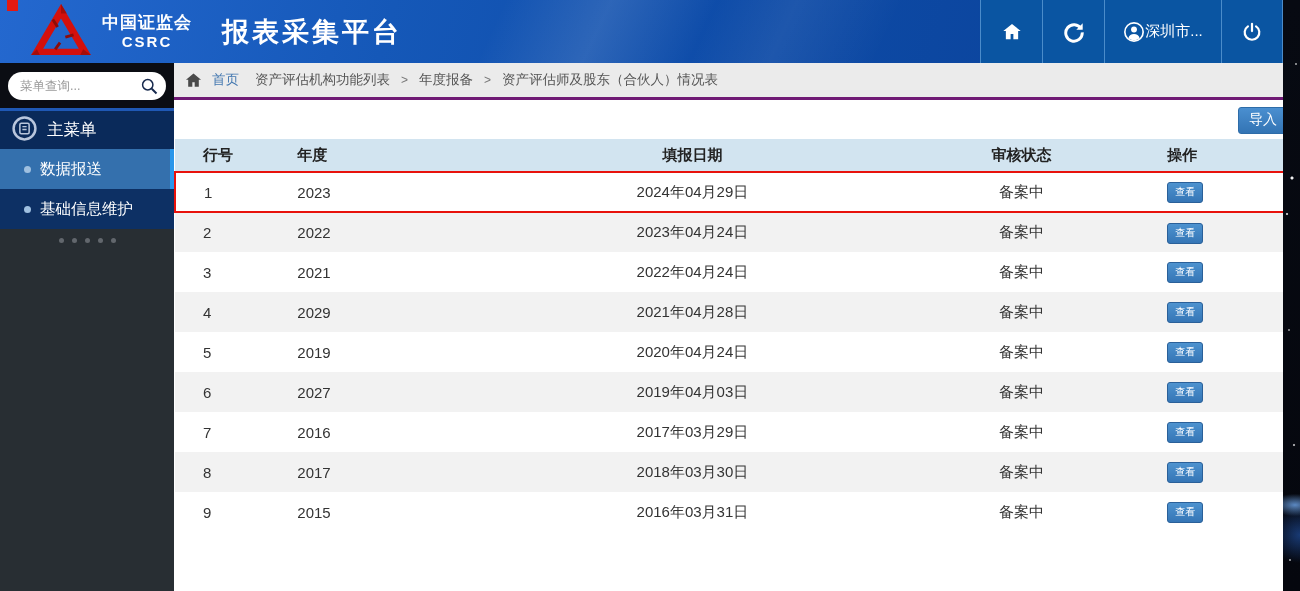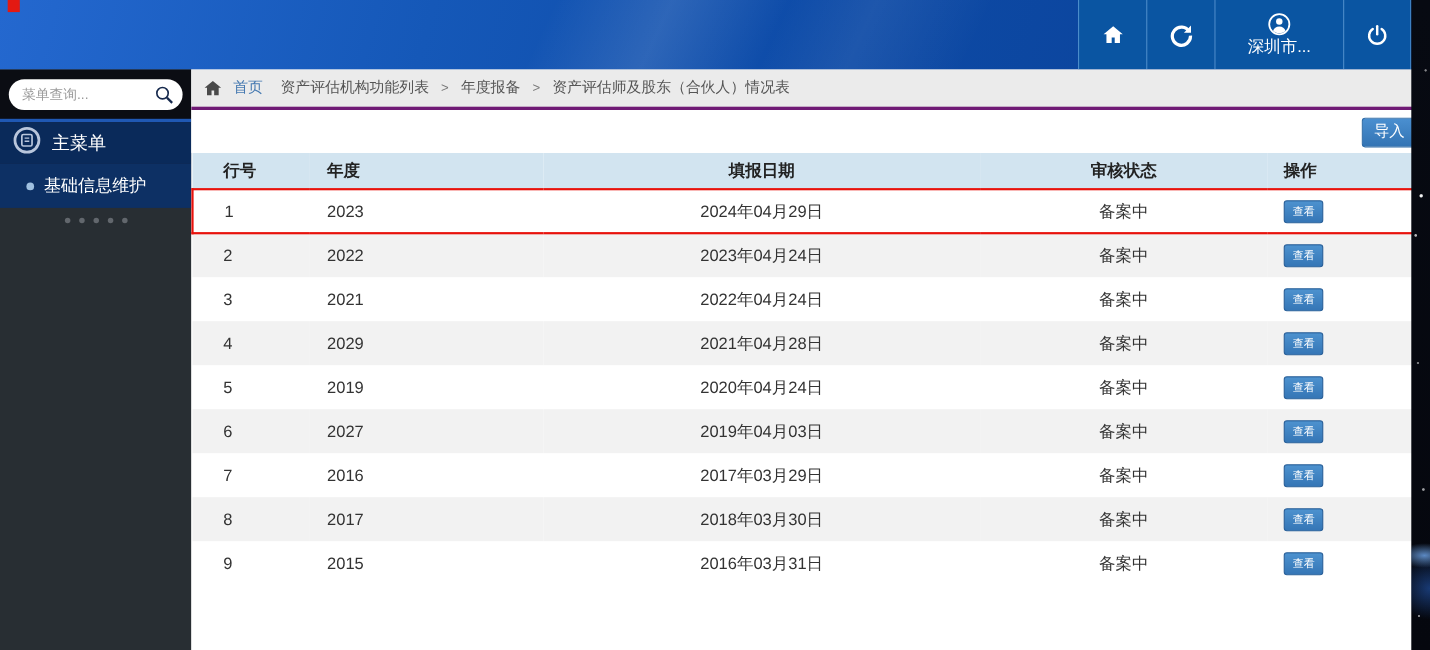--- a/index.html
+++ b/index.html
@@ -10,21 +10,21 @@
   .topbar { position:relative; height:63px; background:linear-gradient(105deg,#2468cf 0%,#1558b8 30%,#0d4aa6 60%,#0a4095 100%); display:flex; align-items:center; overflow:hidden; }
   .topbar::before { content:""; position:absolute; inset:0; background:linear-gradient(115deg,transparent 38%,rgba(255,255,255,.12) 46%,transparent 54%,rgba(255,255,255,.07) 60%,transparent 68%); pointer-events:none; }
   .corner-flag { position:absolute; left:7px; top:0; width:11px; height:11px; background:#e31912; }
   .brand { display:flex; align-items:center; gap:10px; padding-left:30px; position:relative; }
   .brand-text { text-align:center; color:#fff; line-height:1.15; }
   .org-cn { font-size:17px; font-weight:bold; letter-spacing:1px; }
   .org-en { font-size:15px; font-weight:bold; letter-spacing:2px; }
   .app-title { color:#fff; font-size:27px; font-weight:bold; letter-spacing:3px; margin-left:20px; }
   .topbar-actions { position:absolute; right:17px; top:0; height:63px; display:flex; z-index:2; }
   .action { width:62px; height:100%; display:flex; align-items:center; justify-content:center; background:#0a55a2; border-left:1px solid rgba(130,185,235,.55); cursor:pointer; }
-  .action.user { width:117px; gap:0; color:#fff; font-size:15px; white-space:nowrap;flex-direction:column; }
+  .action.user { width:117px; gap:0; color:#fff; font-size:15px; white-space:nowrap; }
   .action:last-child { border-right:1px solid rgba(130,185,235,.55); }
   .action svg { display:block; }
 
   
   .space-strip { position:absolute; right:0; top:0; width:17px; height:591px; z-index:6;
     background:
       radial-gradient(circle at 9px 178px, rgba(255,255,255,.95) 1px, transparent 2px),
       radial-gradient(circle at 4px 214px, rgba(255,255,255,.7) .8px, transparent 1.6px),
       radial-gradient(circle at 13px 64px, rgba(255,255,255,.5) .7px, transparent 1.4px),
       radial-gradient(circle at 6px 330px, rgba(255,255,255,.45) .7px, transparent 1.4px),
@@ -78,20 +78,34 @@
   tr.highlight td:last-child { border-right:2px solid #e8120c; }
   .view-btn { background:linear-gradient(#4d92cf,#3576b6); border:1px solid #2a6099; border-radius:3px; color:#fff; font-size:10px; padding:2px 7px 3px; cursor:pointer; font-family:Liberation Mono, monospace; }
 </style>
 </head>
 <body>
 
 <div class="app">
 
   <header class="topbar">
     <div class="corner-flag"></div>
+    <div class="brand">
+      <span>
+        <svg width="62" height="54" viewBox="0 0 64 56">
+          <path fill-rule="evenodd" fill="#d4100c" d="M32 1 L63 54 H1 Z M32 16 L50.5 47.5 H13.5 Z"></path>
+          <path stroke="#8d0c08" stroke-width="3" d="M23.5 17 L28.5 25 M45 33 L36.5 35.5 M26 48 L31 41" fill="none"></path>
+          <path fill="#a50d09" d="M32 1 L38 11 L32 11 Z M63 54 L52 54 L55 48 Z M1 54 L7 48 L10 54 Z"></path>
+        </svg>
+      </span>
+      <div class="brand-text">
+        <div class="org-cn">中国证监会</div>
+        <div class="org-en">CSRC</div>
+      </div>
+      <div class="app-title">报表采集平台</div>
+    </div>
     <div class="topbar-actions">
       <div class="action">
         <span>
           <svg width="22" height="22" viewBox="0 0 24 24">
               <path d="M12 3.2 2.5 11h2.8v8.8h5.2v-5.6h3v5.6h5.2V11h2.8z" fill="#fff"></path>
             </svg>
         </span>
       </div>
       <div class="action">
         <span>
@@ -140,20 +154,24 @@
         <span>
           <svg width="27" height="27" viewBox="0 0 28 28" fill="none" stroke="#b9c6dc">
               <circle cx="14" cy="14" r="11.3" stroke-width="2.6"></circle>
               <rect x="9.2" y="8.6" width="9.6" height="10.8" rx="1.5" stroke-width="1.6"></rect>
               <path d="M11.8 12 h4.4 M11.8 15 h4.4" stroke-width="1.4"></path>
             </svg>
         </span>
         <span>主菜单</span>
       </div>
       <nav id="side-menu">
+          <div class="menu-item active">
+            <span class="bullet"></span>
+            <span>数据报送</span>
+          </div>
           <div class="menu-item">
             <span class="bullet"></span>
             <span>基础信息维护</span>
           </div>
         </nav>
       <div class="dots">
         <span></span>
           <span></span>
           <span></span>
           <span></span>

